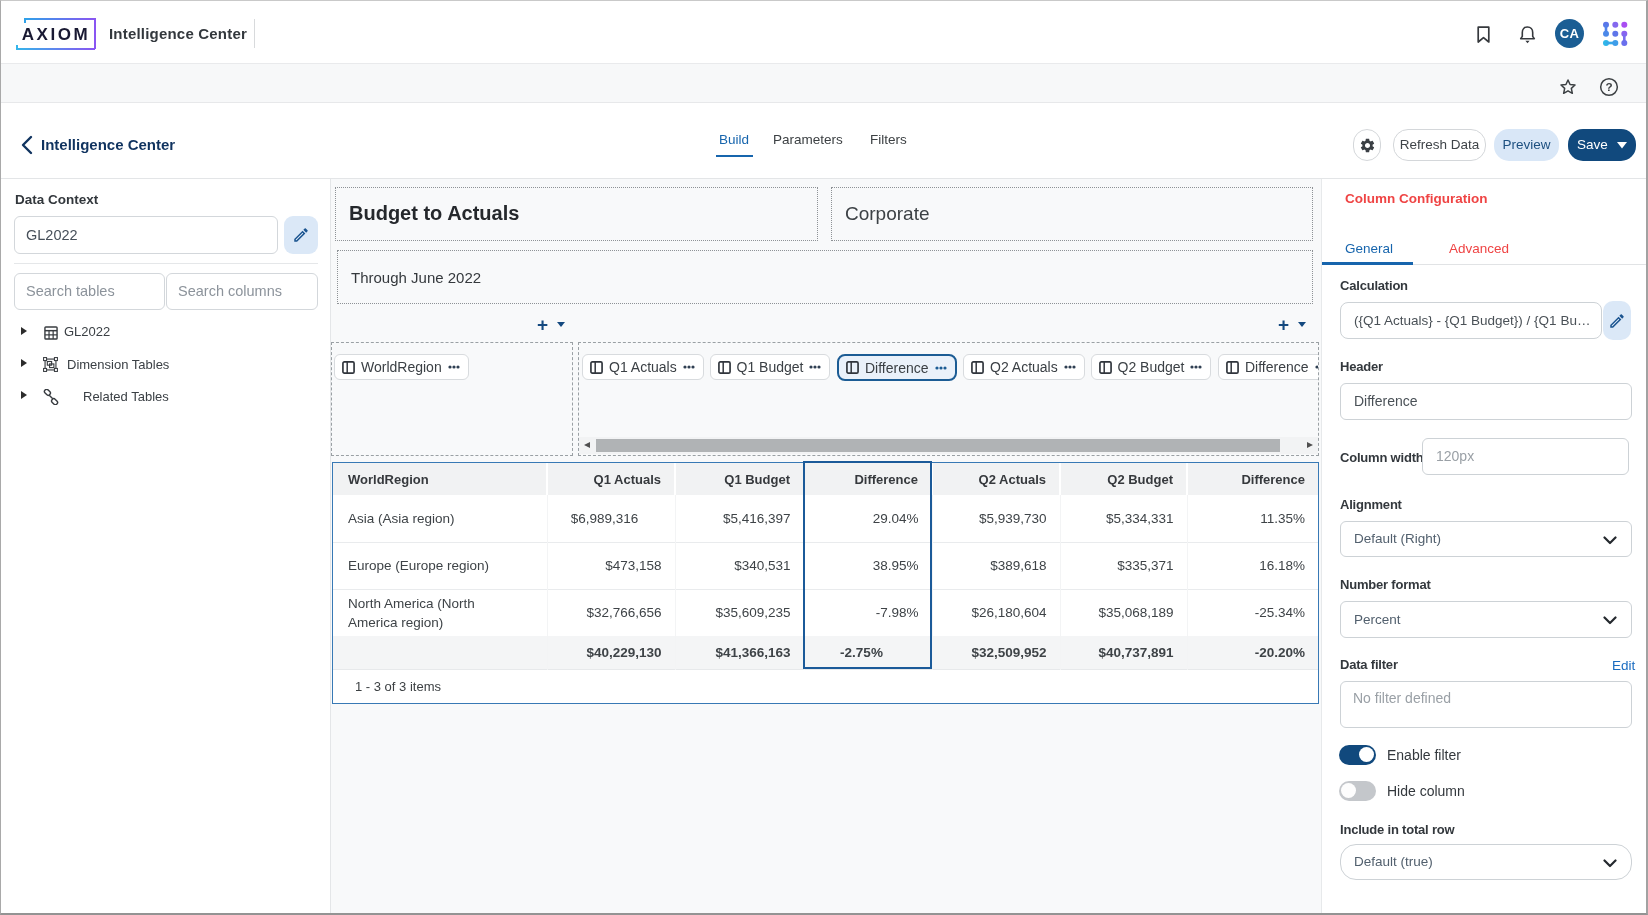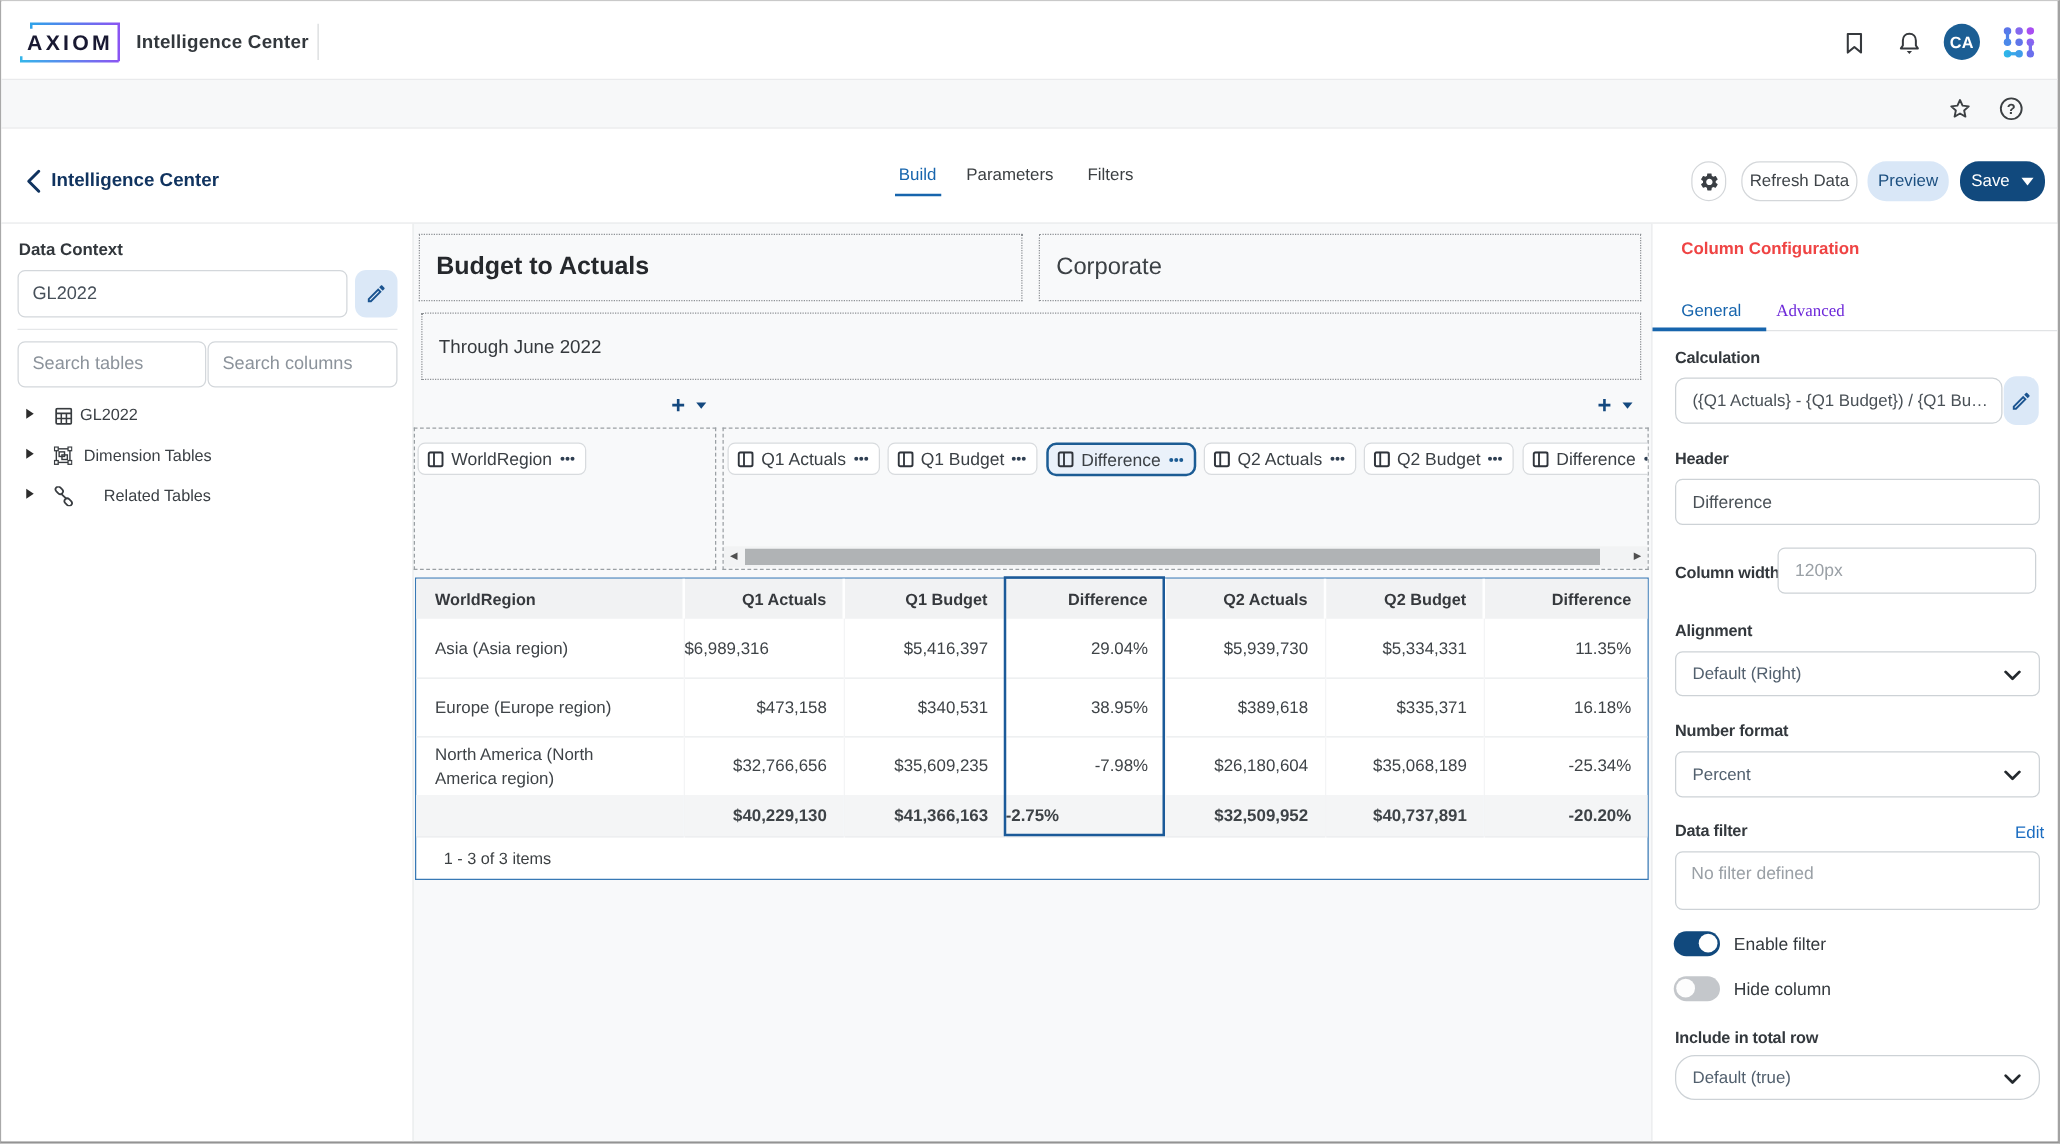--- a/index.html
+++ b/index.html
@@ -289,21 +289,21 @@
           <th style="text-align:left; padding-left:15px; font-size:13px; color:#36393d; border-right:2px solid #fff;">WorldRegion</th>
           <th style="text-align:right; padding-right:13px; font-size:13px; color:#36393d; border-right:2px solid #fff;">Q1 Actuals</th>
           <th style="text-align:right; padding-right:13px; font-size:13px; color:#36393d; border-right:2px solid #fff;">Q1 Budget</th>
           <th style="text-align:right; padding-right:13px; font-size:13px; color:#36393d; border-right:2px solid #fff;">Difference</th>
           <th style="text-align:right; padding-right:13px; font-size:13px; color:#36393d; border-right:2px solid #fff;">Q2 Actuals</th>
           <th style="text-align:right; padding-right:13px; font-size:13px; color:#36393d; border-right:2px solid #fff;">Q2 Budget</th>
           <th style="text-align:right; padding-right:13px; font-size:13px; color:#36393d;">Difference</th>
         </tr>
         <tr style="height:47px; border-bottom:1px solid #e9ebed;">
           <td style="padding-left:15px; border-right:1px solid #f3f4f5;">Asia (Asia region)</td>
-          <td style="text-align:left; padding-right:13px; border-right:1px solid #f3f4f5;">$6,989,316</td>
+          <td style="text-align:center; padding-right:13px; border-right:1px solid #f3f4f5;">$6,989,316</td>
           <td style="text-align:right; padding-right:13px; border-right:1px solid #f3f4f5;">$5,416,397</td>
           <td style="text-align:right; padding-right:13px; border-right:1px solid #f3f4f5;">29.04%</td>
           <td style="text-align:right; padding-right:13px; border-right:1px solid #f3f4f5;">$5,939,730</td>
           <td style="text-align:right; padding-right:13px; border-right:1px solid #f3f4f5;">$5,334,331</td>
           <td style="text-align:right; padding-right:13px;">11.35%</td>
         </tr>
         <tr style="height:47px; border-bottom:1px solid #e9ebed;">
           <td style="padding-left:15px; border-right:1px solid #f3f4f5;">Europe (Europe region)</td>
           <td style="text-align:right; padding-right:13px; border-right:1px solid #f3f4f5;">$473,158</td>
           <td style="text-align:right; padding-right:13px; border-right:1px solid #f3f4f5;">$340,531</td>
@@ -318,35 +318,35 @@
           <td style="text-align:right; padding-right:13px; border-right:1px solid #f3f4f5;">$35,609,235</td>
           <td style="text-align:right; padding-right:13px; border-right:1px solid #f3f4f5;">-7.98%</td>
           <td style="text-align:right; padding-right:13px; border-right:1px solid #f3f4f5;">$26,180,604</td>
           <td style="text-align:right; padding-right:13px; border-right:1px solid #f3f4f5;">$35,068,189</td>
           <td style="text-align:right; padding-right:13px;">-25.34%</td>
         </tr>
         <tr style="height:33px; background:#f4f5f6; font-weight:bold; border-bottom:1px solid #e7e9eb;">
           <td style="border-right:1px solid #f3f4f5;"></td>
           <td style="text-align:right; padding-right:13px; border-right:1px solid #f3f4f5;">$40,229,130</td>
           <td style="text-align:right; padding-right:13px; border-right:1px solid #f3f4f5;">$41,366,163</td>
-          <td style="text-align:left; padding-right:13px; border-right:1px solid #f3f4f5;">-2.75%</td>
+          <td style="text-align:center; padding-right:13px; border-right:1px solid #f3f4f5;">-2.75%</td>
           <td style="text-align:right; padding-right:13px; border-right:1px solid #f3f4f5;">$32,509,952</td>
           <td style="text-align:right; padding-right:13px; border-right:1px solid #f3f4f5;">$40,737,891</td>
           <td style="text-align:right; padding-right:13px;">-20.20%</td>
         </tr>
       </tbody>
         </table>
       <div style="position:absolute; left:0; bottom:0; width:100%; height:33px; line-height:33px; padding-left:22px; font-size:13px; color:#3c4043;">1 - 3 of 3 items</div>
     </div>
     <div class="abs" style="left:472px; top:282px; width:129px; height:208px; border:2px solid #1b5a99; pointer-events:none;"></div>
   </div>
   <div id="rpanel">
     <div class="abs" style="left:23px; top:12px; font-size:13.5px; font-weight:bold; color:#ef4444;">Column Configuration</div>
     <div class="abs" style="left:23px; top:62px; font-size:13.5px; color:#1765ad;">General</div>
-    <div class="abs" style="left:99px; top:62px; font-size:13.5px; color:#6d28d9;font-family:Liberation Serif, serif;">Advanced</div>
+    <div class="abs" style="left:127px; top:62px; font-size:13.5px; color:#ef4444;">Advanced</div>
     <div class="abs" style="left:0; top:84.5px; width:327px; height:1px; background:#e1e3e5;"></div>
     <div class="abs" style="left:0; top:83px; width:91px; height:2.5px; background:#1765ad;"></div>
 
     <div class="rlabel" style="top:99px;">Calculation</div>
     <div class="rinput" style="top:123px; width:262px; height:37px; border-radius:8px; line-height:35px; padding:0 10px 0 13px; font-size:13.5px; color:#4a5157; white-space:nowrap; overflow:hidden; text-overflow:ellipsis;">({Q1 Actuals} - {Q1 Budget}) / {Q1 Budget}</div>
     <div class="abs" style="left:281px; top:122px; width:28px; height:39px; background:#dbe8f7; border-radius:10px;">
       <svg style="position:absolute; left:5px; top:11px;" width="18" height="18" viewBox="0 0 24 24">
         <path fill="#1b5490" d="M14.06 9.02l.92.92L5.92 19H5v-.92l9.06-9.06M17.66 3c-.25 0-.51.1-.7.29l-1.83 1.83 3.75 3.75 1.83-1.83c.39-.39.39-1.02 0-1.41l-2.34-2.34c-.2-.2-.45-.29-.71-.29zm-3.6 3.19L3 17.25V21h3.75L17.81 9.94l-3.75-3.75z"></path>
       </svg>
     </div>

